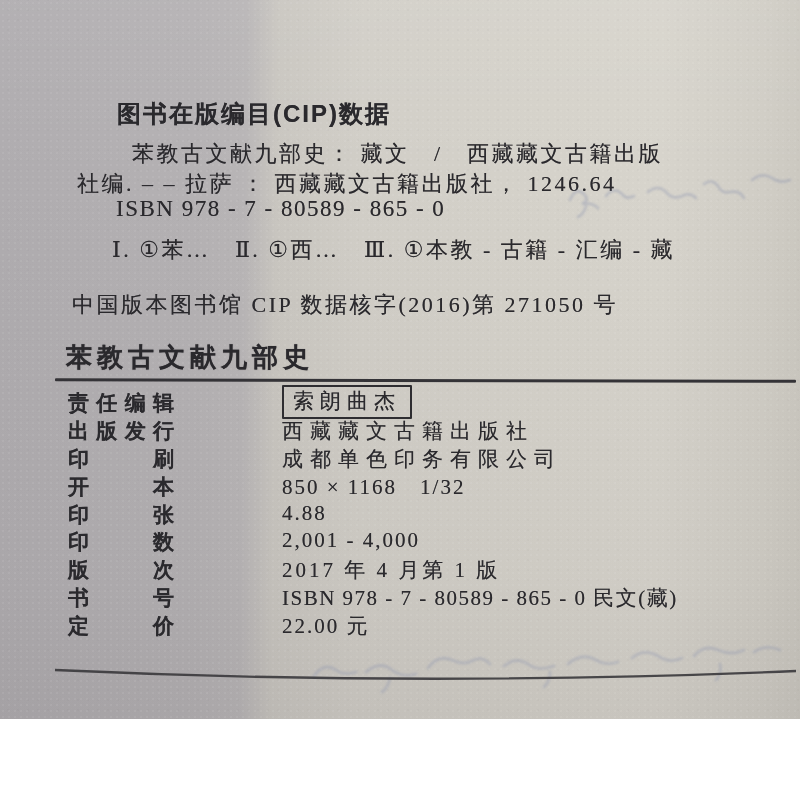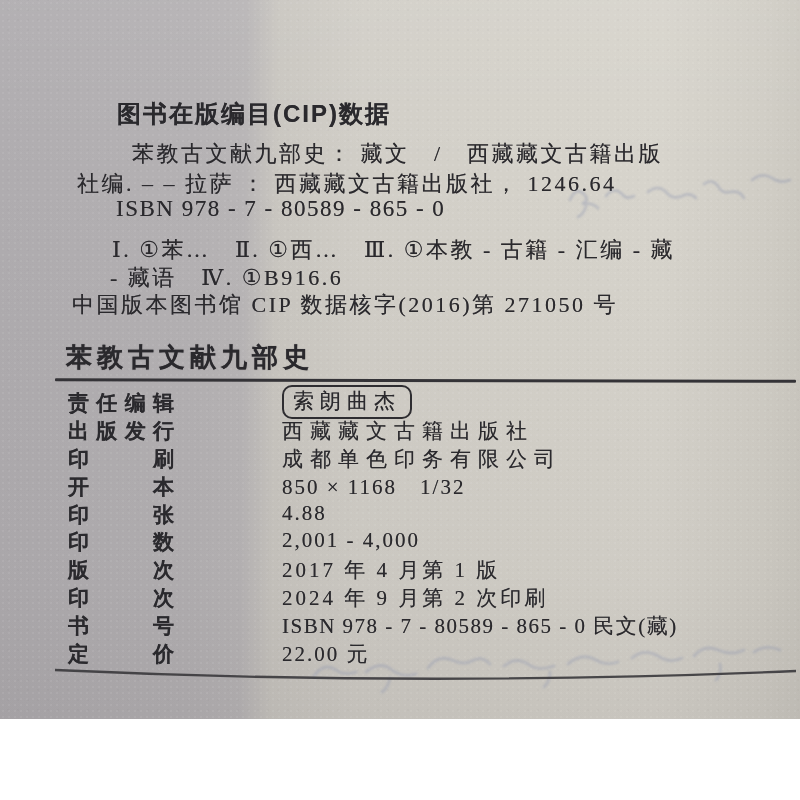--- a/index.html
+++ b/index.html
@@ -51,36 +51,35 @@
   .c-label    { display:inline-block; width:106px;
                 font-size:21px; font-weight:700; letter-spacing:0;
                 text-align:justify; text-align-last:justify;
                 text-shadow:0 0 .6px rgba(42,41,45,.7); }
   .c-value    { position:absolute; left:214px; top:0; white-space:nowrap;
                 font-size:21px; letter-spacing:2px;
                 text-shadow:0 0 .5px rgba(46,45,49,.55); }
   .c-value.cjk   { letter-spacing:7px; }
   .c-value.mixed { letter-spacing:3px; }
   .c-value.boxed { border:2px solid #2e2d31; padding:0 9px 2px 9px; top:-4px;
-                   letter-spacing:6px; border-radius:10px; }
+                   letter-spacing:6px; border-radius:1px; }
 
   .rule-svg, .script-svg { position:absolute; pointer-events:none; }
   .script-svg { filter:blur(1.1px); }
 </style>
 </head>
 <body>
 
 <div class="photo">
 
   <div class="abs cip-header hei">图书在版编目(CIP)数据</div>
   <div class="abs cip-line l-title">苯教古文献九部史： 藏文　/　西藏藏文古籍出版</div>
   <div class="abs cip-line l-pub">社编. – –  拉萨 ： 西藏藏文古籍出版社， 1246.64</div>
   <div class="abs cip-line l-isbn">ISBN 978 - 7 - 80589 - 865 - 0</div>
   <div class="abs cip-line l-cls1">Ⅰ. ①苯…　Ⅱ. ①西…　Ⅲ. ①本教 - 古籍 - 汇编 - 藏</div>
-  <div class="abs cip-line l-cls2">- 藏语　Ⅳ. ①B916.6</div>
   <div class="abs cip-line l-record">中国版本图书馆 CIP 数据核字(2016)第 271050 号</div>
 
   <div class="abs book-title hei">苯教古文献九部史</div>
   <div class="abs title-rule"></div>
 
   <div class="colophon">
     <div class="c-row">
       <span class="c-label hei">责任编辑</span>
       <span class="c-value boxed">索朗曲杰</span>
     </div>
@@ -100,24 +99,20 @@
       <span class="c-label hei">印张</span>
       <span class="c-value">4.88</span>
     </div>
     <div class="c-row">
       <span class="c-label hei">印数</span>
       <span class="c-value">2,001 - 4,000</span>
     </div>
     <div class="c-row">
       <span class="c-label hei">版次</span>
       <span class="c-value mixed">2017 年 4 月第 1 版</span>
-    </div>
-    <div class="c-row">
-      <span class="c-label hei">印次</span>
-      <span class="c-value mixed">2024 年 9 月第 2 次印刷</span>
     </div>
     <div class="c-row">
       <span class="c-label hei">书号</span>
       <span class="c-value" style="letter-spacing:1.5px">ISBN 978 - 7 - 80589 - 865 - 0 民文(藏)</span>
     </div>
     <div class="c-row">
       <span class="c-label hei">定价</span>
       <span class="c-value">22.00 元</span>
     </div>
   </div>

